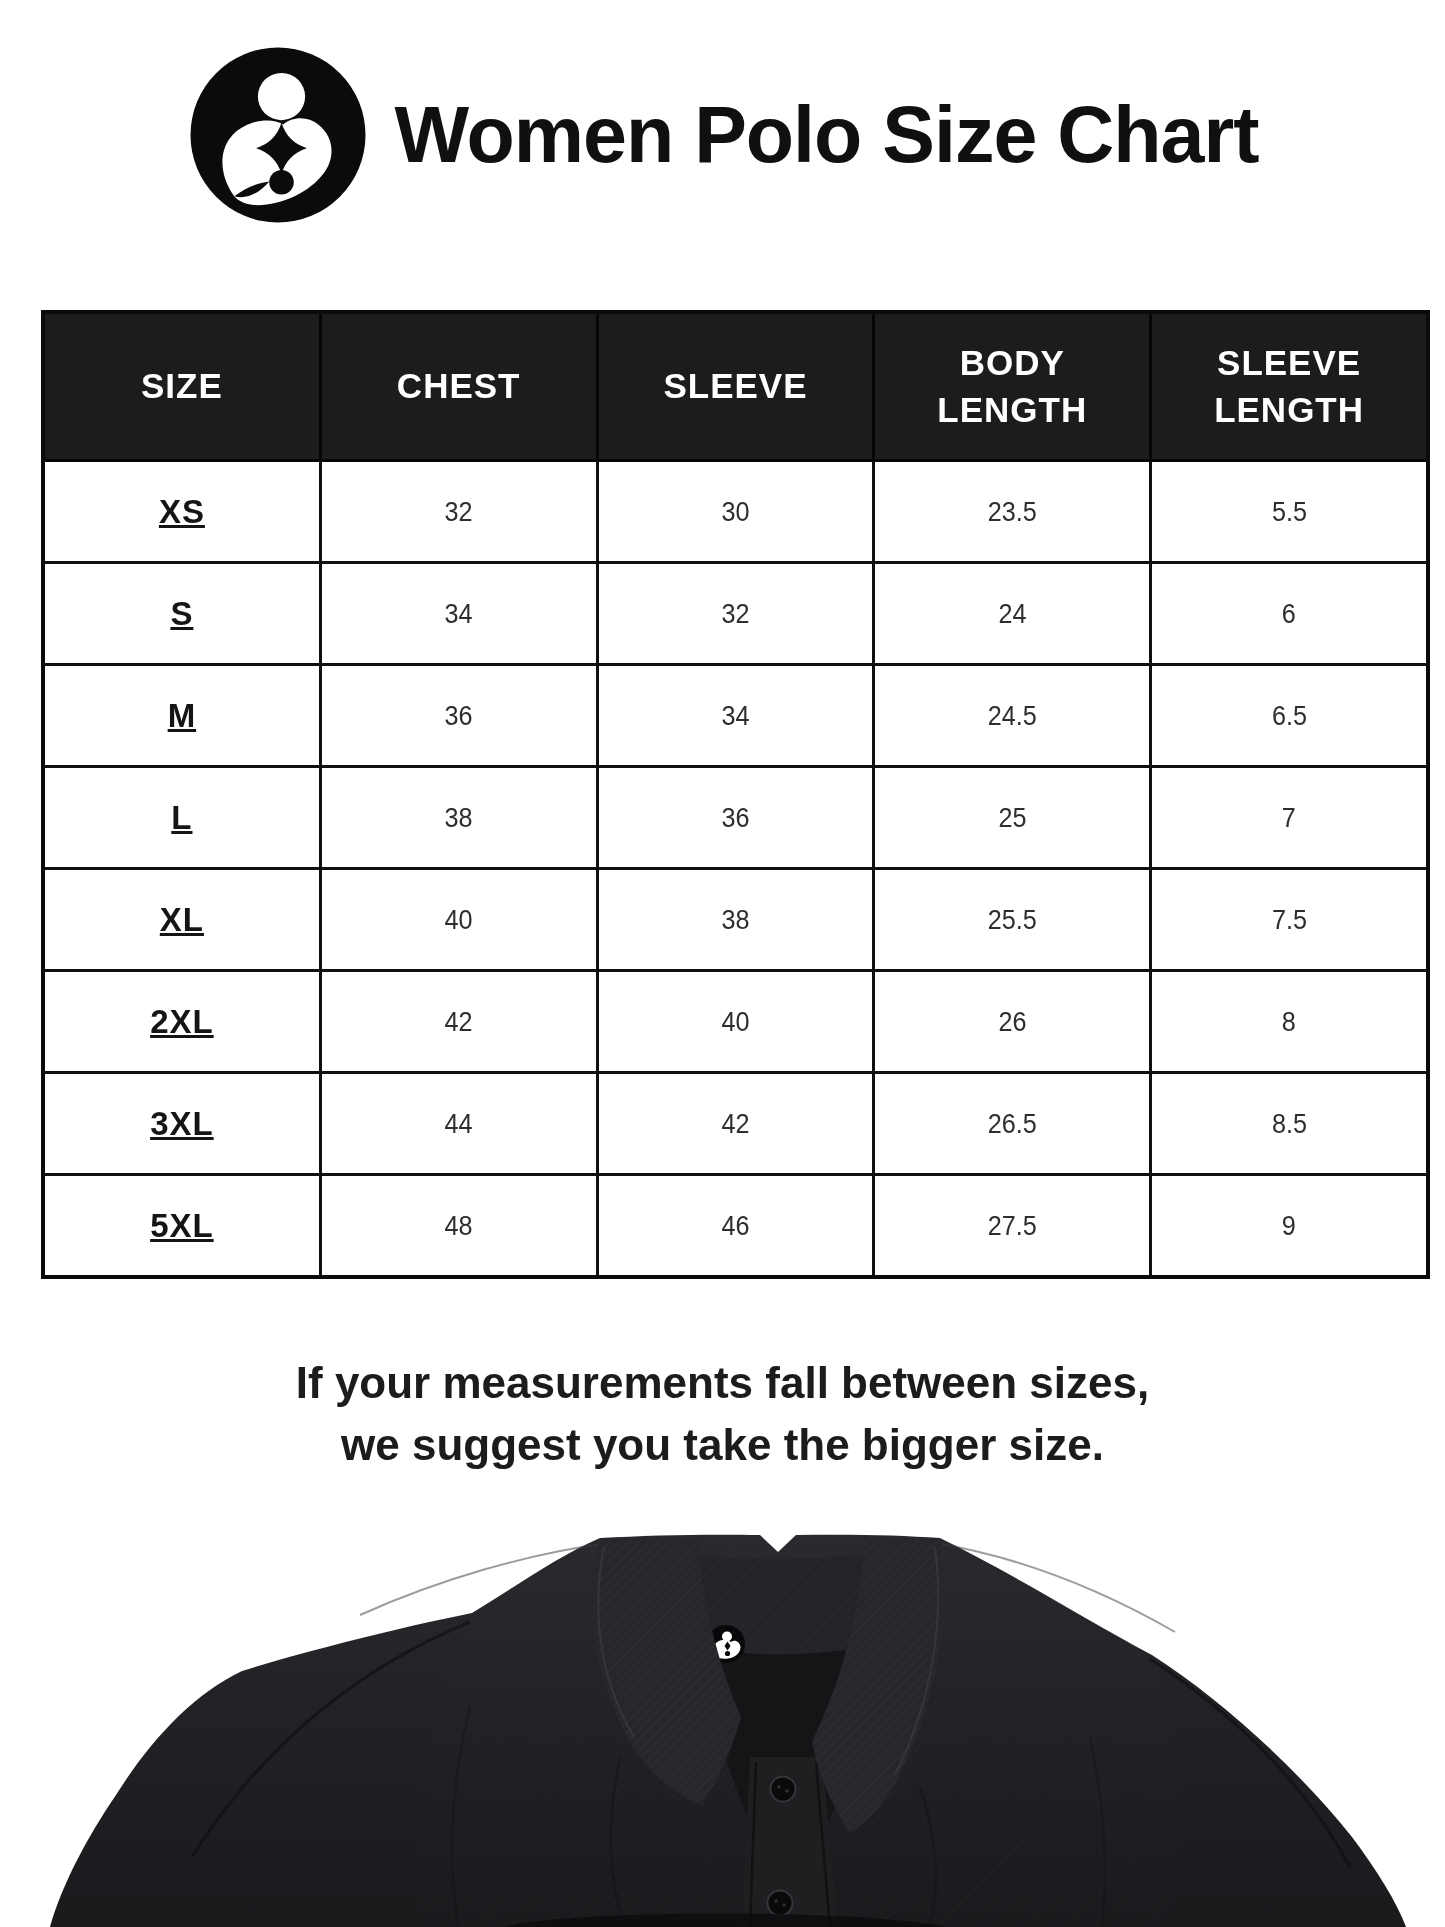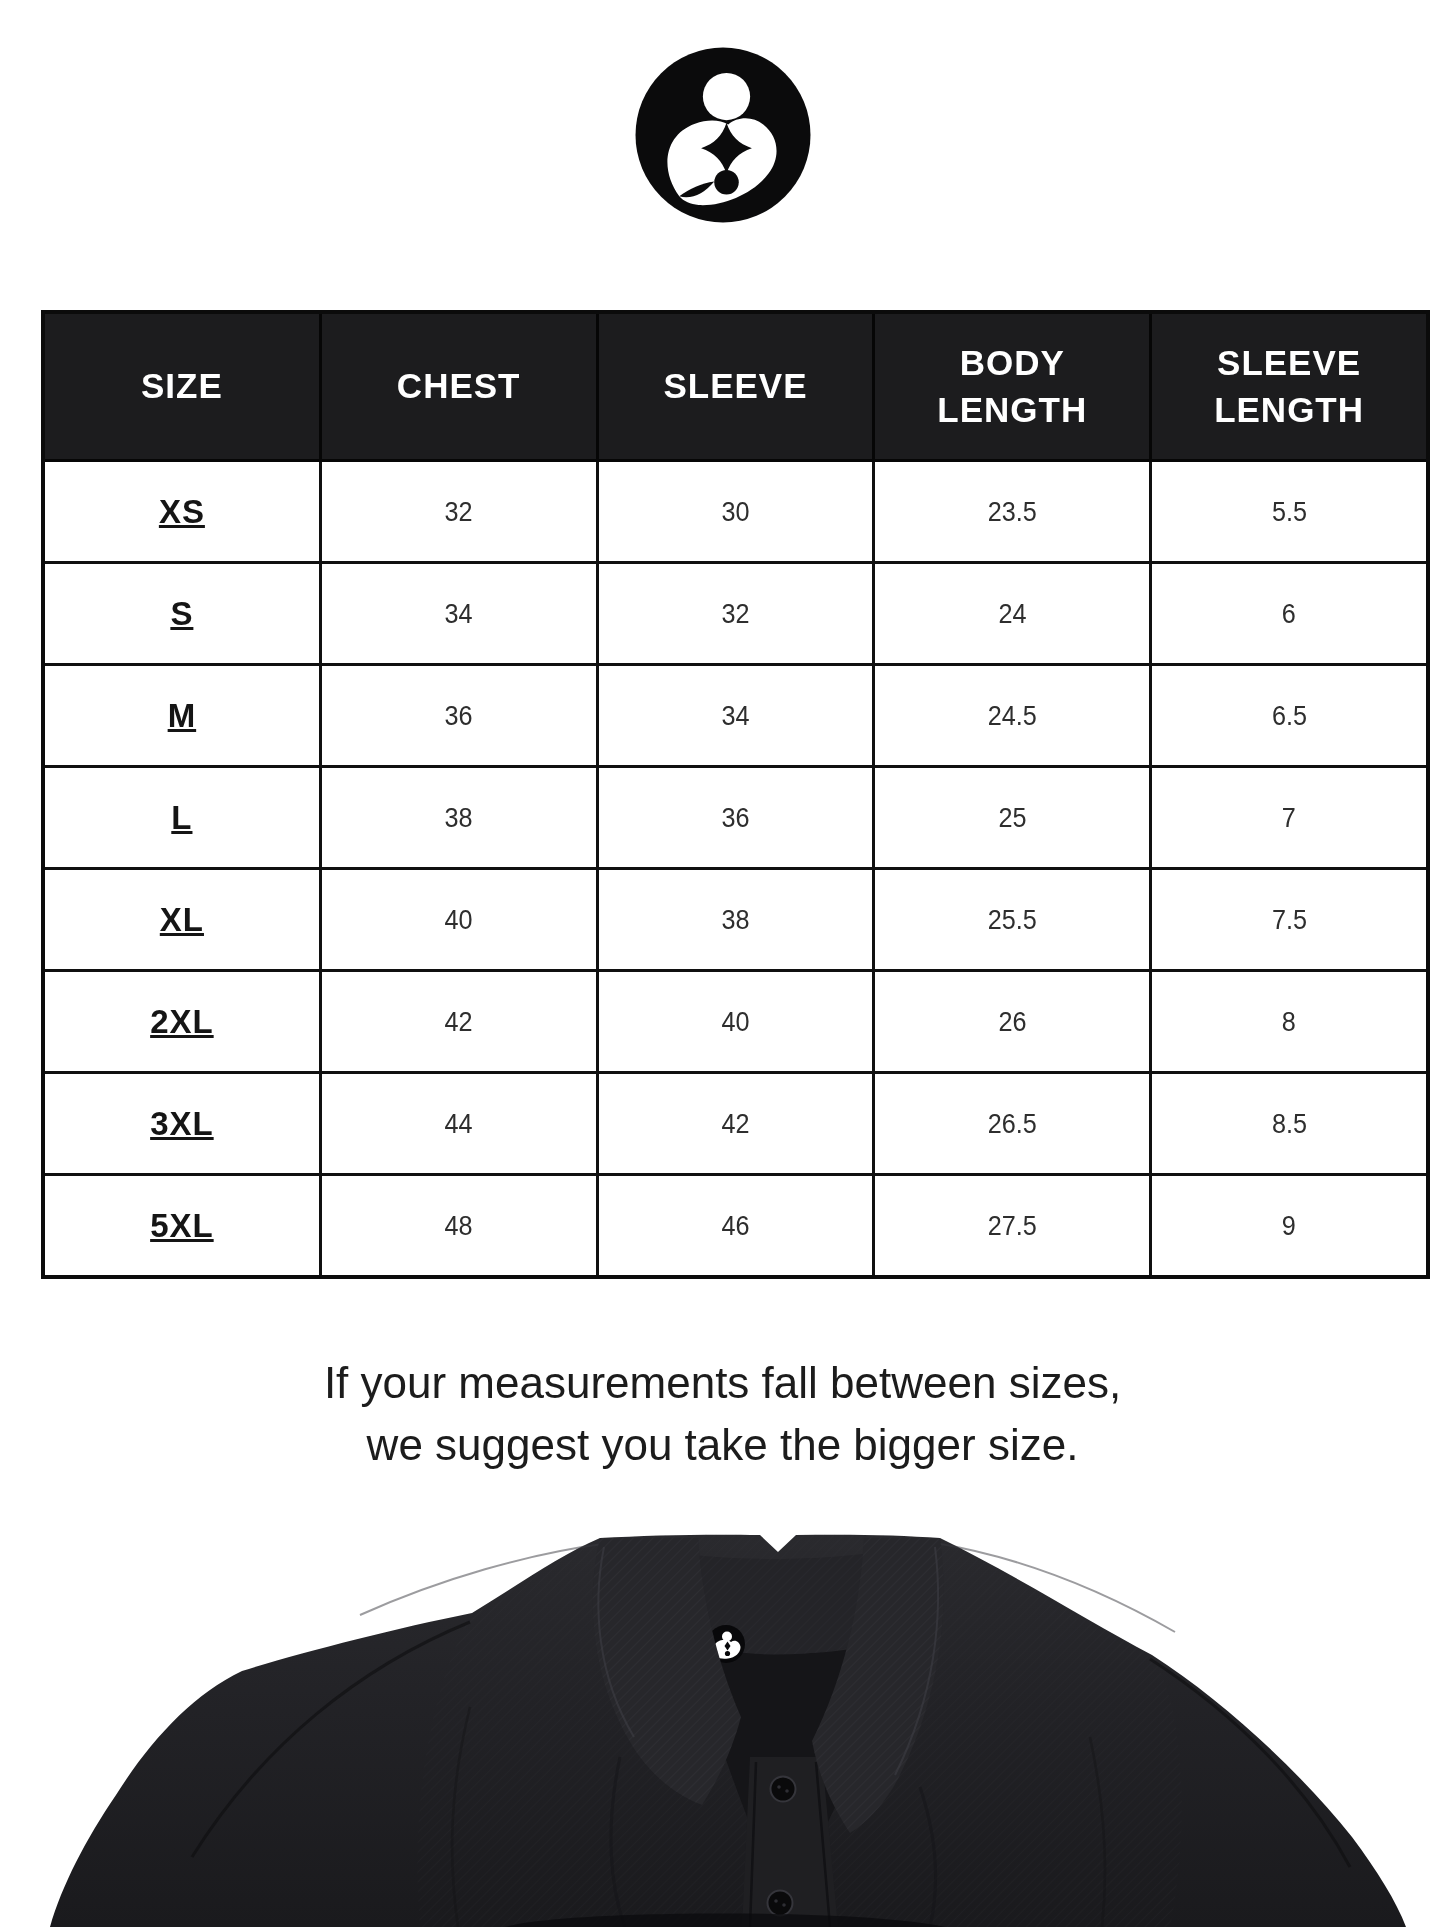--- a/index.html
+++ b/index.html
@@ -90,21 +90,21 @@
   }
 
   
   .note {
     position: absolute;
     top: 1352px;
     left: 0;
     width: 100%;
     text-align: center;
     font-size: 44px;
-    font-weight: 400;
+    font-weight: 700;
     color: #1c1c1c;
     line-height: 62px;
   }
 
   
   .shirt-figure {
     position: absolute;
     top: 1527px;
     left: 0;
     width: 1445px;
@@ -121,20 +121,21 @@
     <svg class="brand-logo" viewBox="0 0 104 104" xmlns="http://www.w3.org/2000/svg" aria-hidden="true">
       <circle cx="52" cy="52" r="50" fill="#0b0b0c"></circle>
       <circle cx="54" cy="30" r="13.5" fill="#ffffff"></circle>
       <path d="M 27 87 C 16 72 18 52 36 45.5 C 43 43 50 43 55 46 C 60 41.5 69 41 75 46
                C 84 53 85 65 78 74 C 70 85 52 93 38 92 C 33.5 91.5 29.5 90 27 87 Z" fill="#ffffff"></path>
       <path d="M 54 45 C 56.5 52.5 61 57 68.5 59.5 C 61 62 56.5 66.5 54 74
                C 51.5 66.5 47 62 39.5 59.5 C 47 57 51.5 52.5 54 45 Z" fill="#0b0b0c"></path>
       <circle cx="54" cy="79" r="7" fill="#0b0b0c"></circle>
       <path d="M 27 87 C 33 82.5 39.5 79.5 47 78.5 C 41 85.5 34 89 27 87 Z" fill="#0b0b0c"></path>
     </svg>
+    <h1 class="page-title">Women Polo Size Chart</h1>
   </header>
 
   <div class="table-wrap">
     <table class="size-chart">
       <thead>
         <tr>
           <th>SIZE</th>
           <th>CHEST</th>
           <th>SLEEVE</th>
           <th>BODY

